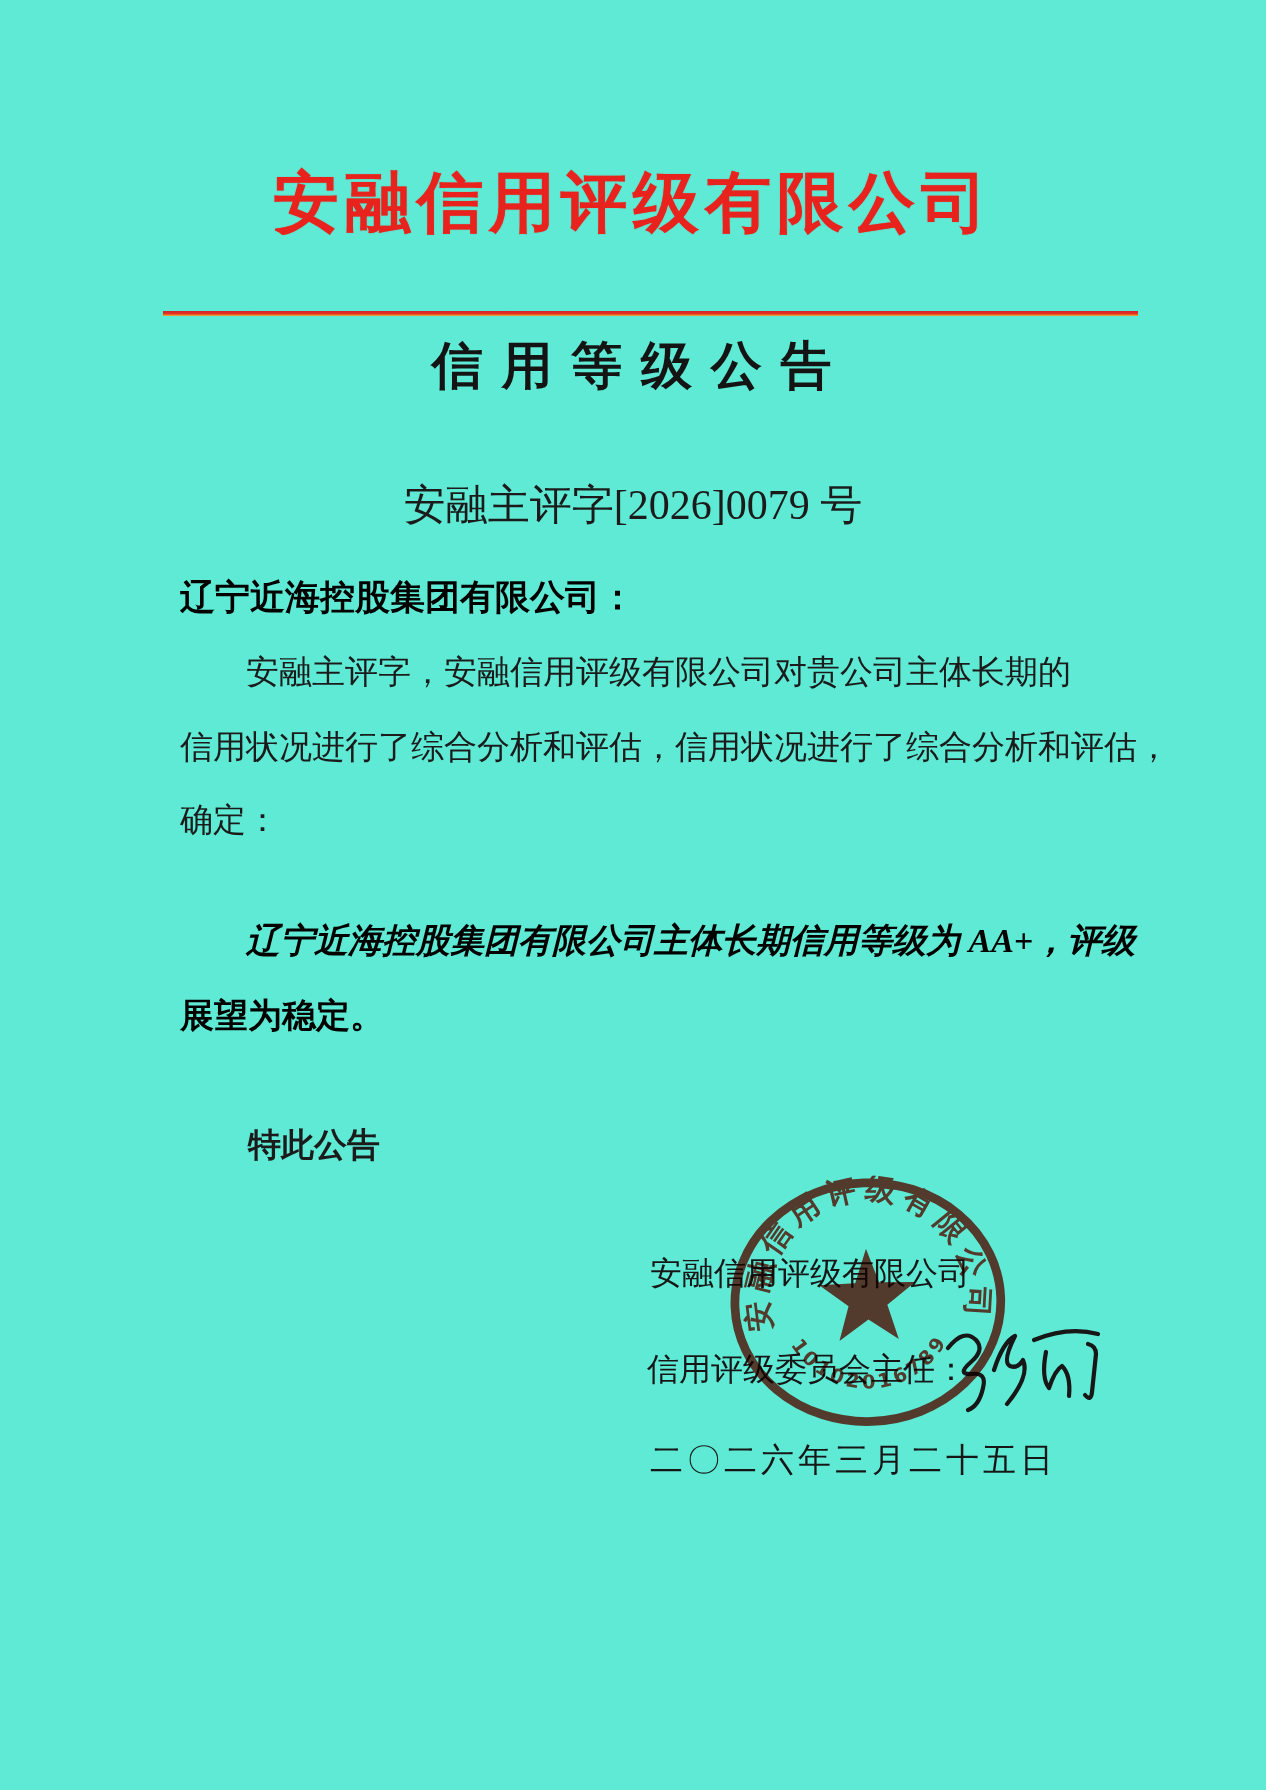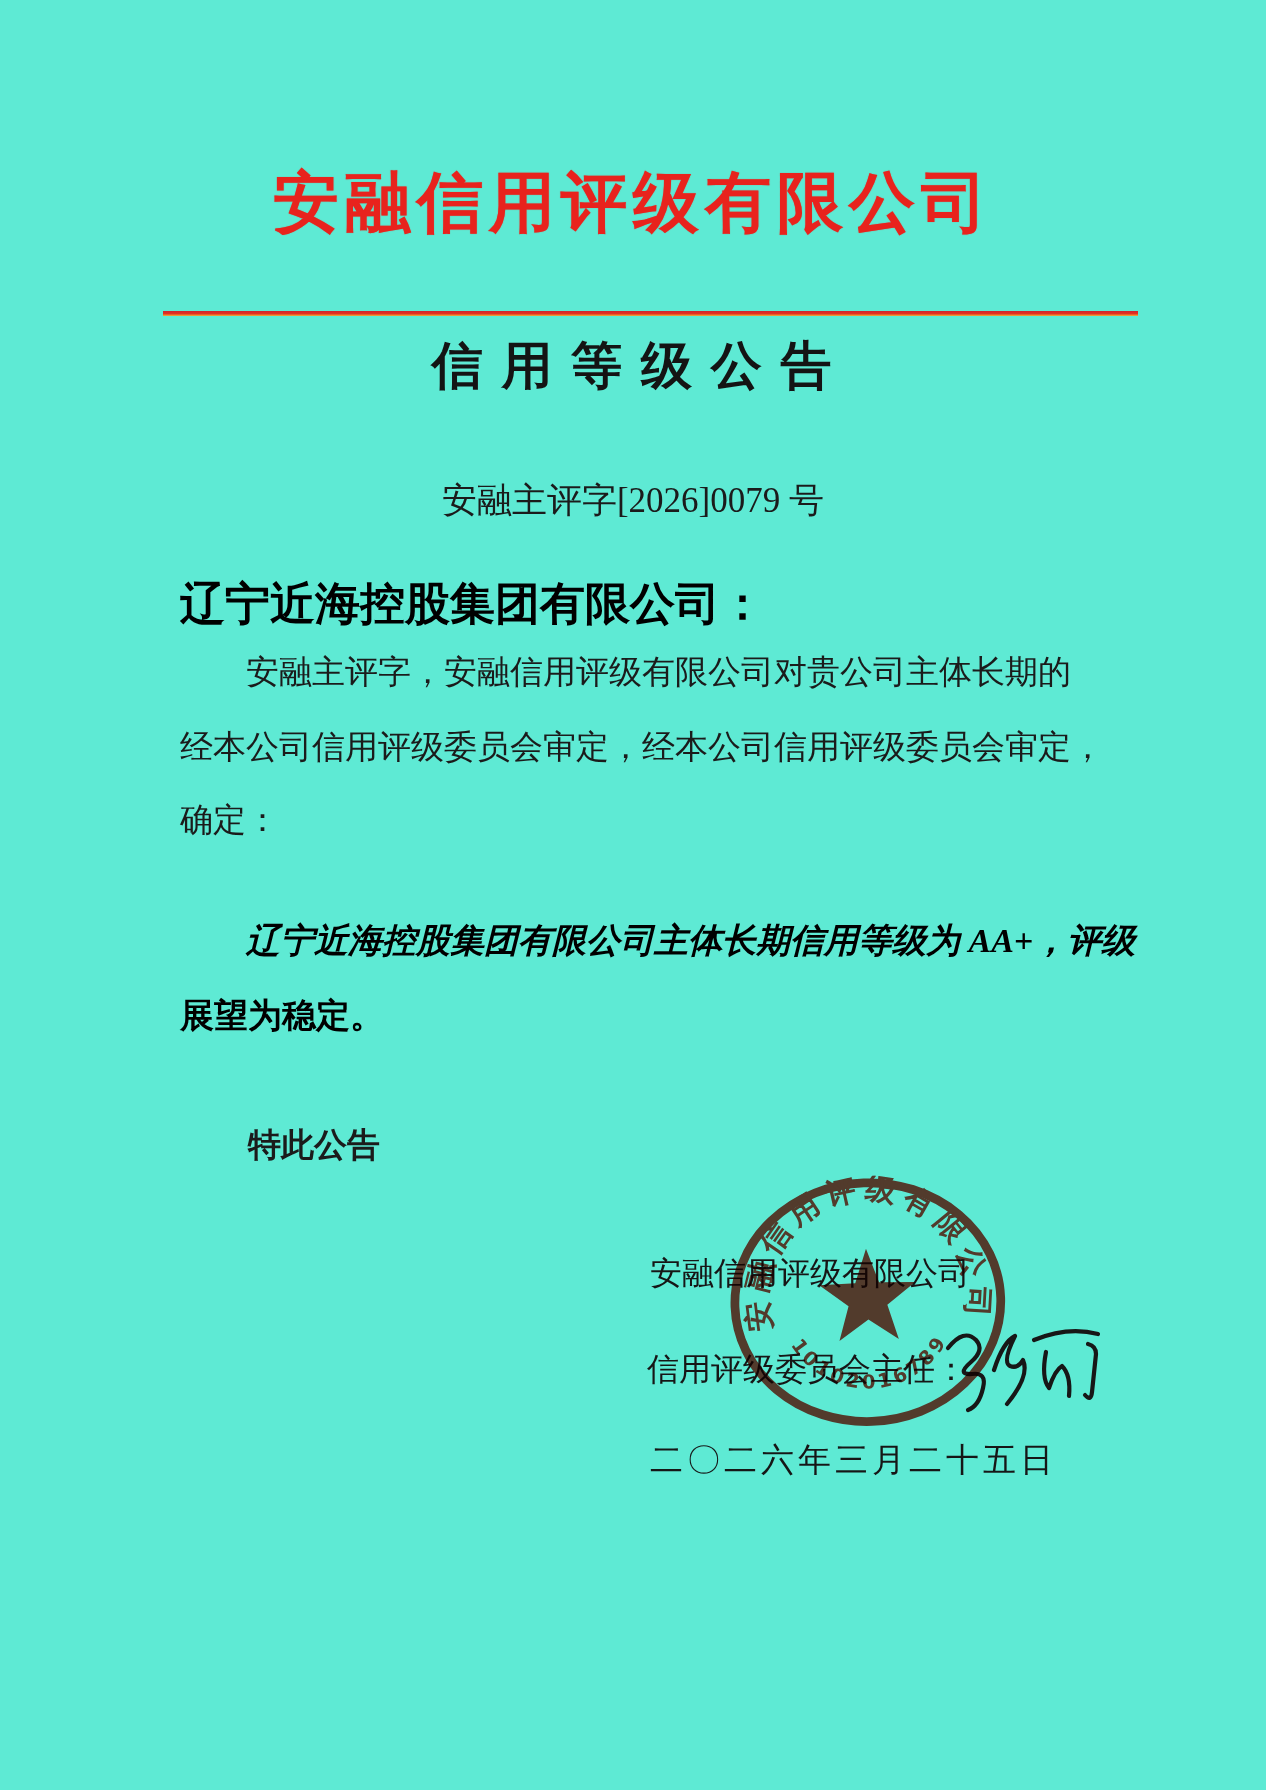--- a/index.html
+++ b/index.html
@@ -42,29 +42,29 @@
     font-size: 51px;
     font-weight: 700;
     letter-spacing: 3px;
     color: #141414;
     white-space: nowrap;
   }
   .ref-no {
     position: absolute;
     top: 477px; left: 0; width: 100%;
     text-align: center;
-    font-size: 35px;
+    font-size: 42px;
     color: #1b1b1b;
     white-space: nowrap;
   }
   
   .addressee {
     position: absolute;
     top: 574px; left: 180px;
-    font-size: 45px;
+    font-size: 35px;
     font-weight: 700;
     color: #000;
     white-space: nowrap;
   }
   .body-line {
     position: absolute;
     left: 180px;
     font-size: 33px;
     color: #1b1b1b;
     white-space: nowrap;
@@ -140,21 +140,21 @@
 
   <div class="red-rule"></div>
 
   <div class="doc-title">信  用  等  级  公  告</div>
 
   <div class="ref-no">安融主评字[2026]0079 号</div>
 
   <div class="addressee">辽宁近海控股集团有限公司：</div>
 
   <div class="body-line indent line-p1">安融主评字，安融信用评级有限公司对贵公司主体长期的</div>
-  <div class="body-line line-p2">经本公司信用评级委员会审定，经本公司信用评级委员会审定，</div>
+  <div class="body-line line-p2">信用状况进行了综合分析和评估，信用状况进行了综合分析和评估，</div>
   <div class="body-line line-p3">确定：</div>
 
   <div class="stmt-line indent line-s1">辽宁近海控股集团有限公司主体长期信用等级为 AA+，评级</div>
   <div class="stmt-line line-s2">展望为稳定。</div>
 
   <div class="closing">特此公告</div>
 
   <div class="sign-company">安融信用评级有限公司</div>
 
   <div class="sign-title">信用评级委员会主任：</div>

